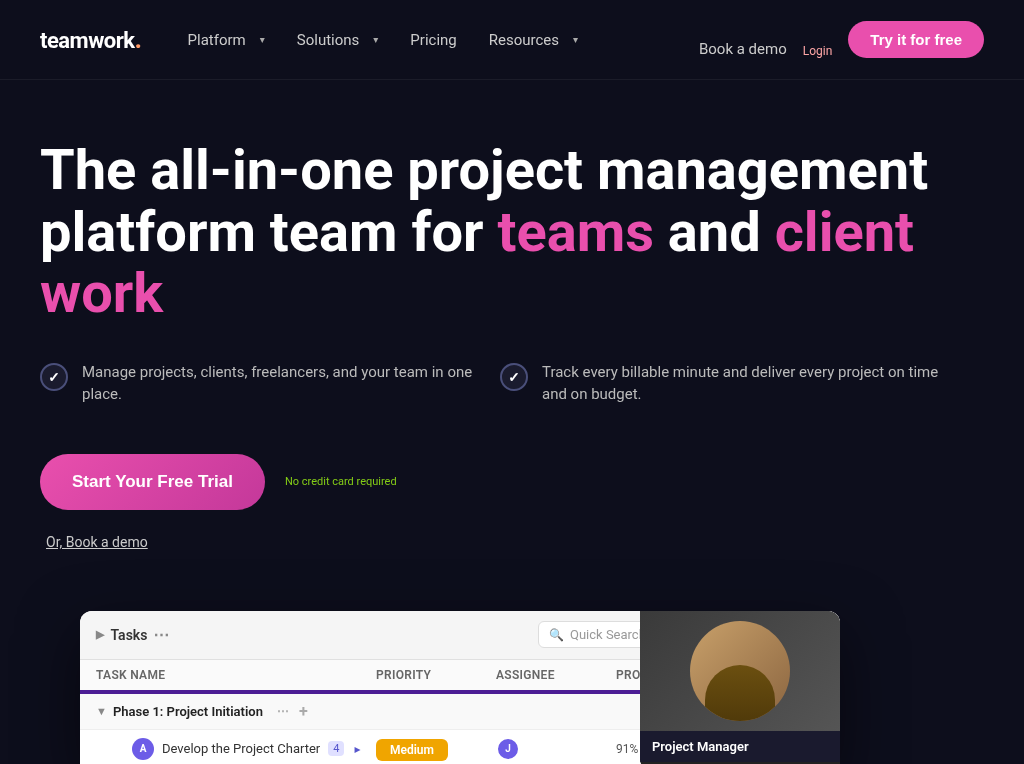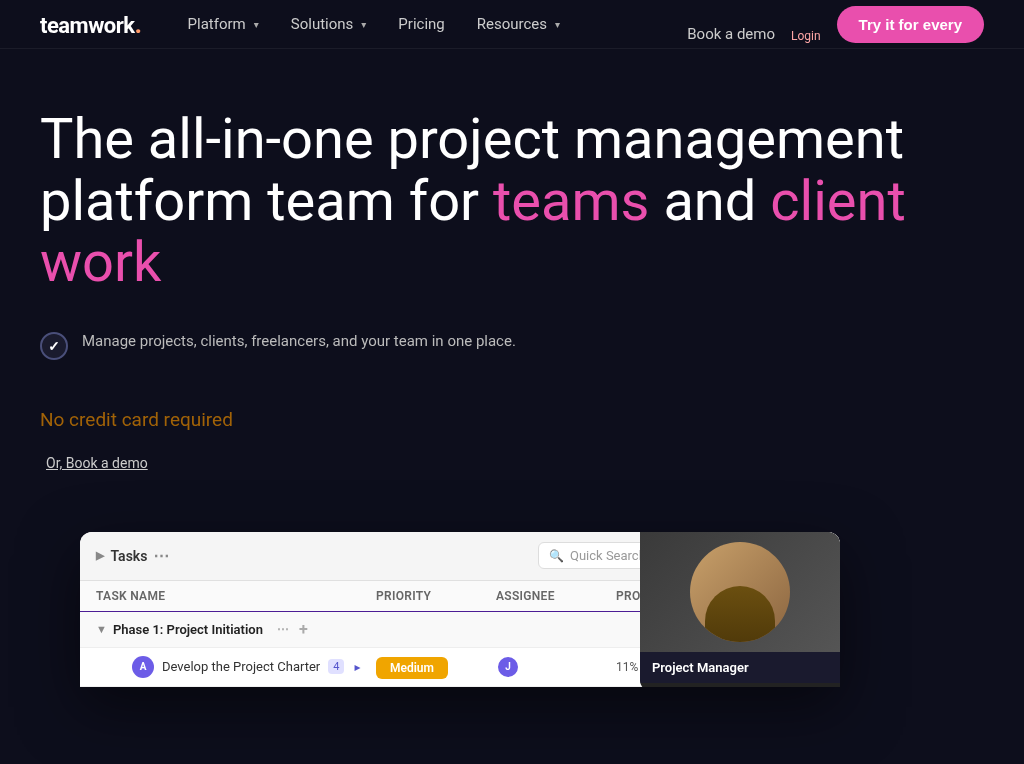--- a/index.html
+++ b/index.html
@@ -10,21 +10,21 @@
       width: 1024px;
       min-height: 764px;
       overflow: hidden;
     }
 
     
     nav {
       display: flex;
       align-items: center;
       padding: 0 40px;
-      height: 49px;
+      height: 80px;
       background: #0d0e1c;
       border-bottom: 1px solid rgba(255,255,255,0.06);
     }
     .nav-logo {
       display: flex;
       align-items: center;
       margin-right: 32px;
     }
     .logo-text {
       font-size: 22px;
@@ -39,21 +39,21 @@
     }
     .nav-links {
       display: flex;
       align-items: center;
       gap: 4px;
       flex: 1;
     }
     .nav-link {
       display: flex;
       align-items: center;
-      gap: 8px;
+      gap: 14px;
       padding: 8px 14px;
       color: #ccc;
       font-size: 15px;
       cursor: pointer;
       border-radius: 6px;
       transition: color 0.2s;
     }
     .chevron {
       font-size: 10px;
       color: #aaa;
@@ -84,21 +84,21 @@
       cursor: pointer;
       white-space: nowrap;
     }
 
     
     .hero {
       padding: 60px 40px 40px 40px;
     }
     .hero-headline {
       font-size: 56px;
-      font-weight: 400;
+      font-weight: 700;
       line-height: 1.1;
       color: #fff;
       max-width: 900px;
       margin-bottom: 36px;
     }
     .hero-headline .highlight-pink {
       color: #e94fad;
     }
     .hero-headline .highlight-orange {
       color: #e94fad;
@@ -151,22 +151,22 @@
       color: #fff;
       border: none;
       border-radius: 30px;
       padding: 18px 32px;
       font-size: 17px;
       font-weight: 700;
       cursor: pointer;
       white-space: nowrap;
     }
     .no-cc {
-      color: #a16207;
-      font-size: 19px;
+      color: #84cc16;
+      font-size: 11px;
     }
     .book-demo-link {
       color: #ccc;
       font-size: 14px;
       text-decoration: underline;
       cursor: pointer;
       margin-top: 8px;
       display: inline-block;
       margin-left: 6px;
     }
@@ -236,21 +236,21 @@
       display: flex;
       align-items: center;
       justify-content: center;
       font-size: 13px;
       color: #555;
     }
     .table-header-row {
       display: grid;
       grid-template-columns: 280px 120px 120px 140px 80px;
       background: #fafafa;
-      border-bottom: 1px solid #4c1d95;
+      border-bottom: 4px solid #4c1d95;
       padding: 8px 16px;
     }
     .th {
       font-size: 12px;
       font-weight: 600;
       color: #666;
       text-transform: uppercase;
       letter-spacing: 0.3px;
     }
     .phase-row {
@@ -404,39 +404,44 @@
       <span>Pricing</span>
     </div>
     <div class="nav-link">
       <span>Resources</span>
       <span class="chevron">▾</span>
     </div>
   </div>
   <div class="nav-right">
     <span class="nav-book-demo">Book a demo</span>
     <span class="nav-login">Login</span>
-    <button class="btn-try-free">Try it for every</button>
+    <button class="btn-try-free">Try it for free</button>
   </div>
 </nav>
 
 <div class="hero">
   <h1 class="hero-headline">
     <span>The all-in-one project management</span><br>
     <span>platform team for </span><span class="highlight-pink">teams</span><span> and </span><span class="highlight-orange">client</span><br>
     <span class="highlight-pink">work</span>
   </h1>
 
   <div class="features-row">
     <div class="feature-item">
       <div class="check-icon"></div>
       <span class="feature-text">Manage projects, clients, freelancers, and your team in one place.</span>
     </div>
+    <div class="feature-item">
+      <div class="check-icon"></div>
+      <span class="feature-text">Track every billable minute and deliver every project on time and on budget.</span>
+    </div>
   </div>
 
   <div class="cta-row">
+    <button class="btn-start-trial">Start Your Free Trial</button>
     <span class="no-cc">No credit card required</span>
   </div>
   <a class="book-demo-link">Or, Book a demo</a>
 </div>
 
 <div style="position:relative; margin-left:40px; width:920px;">
   <div class="dashboard-preview">
 
     <div class="dashboard-header">
       <div class="dash-title">
@@ -481,21 +486,21 @@
         <span class="task-count">4</span>
         <span style="color:#5555cc; font-size:12px; margin-left:2px;">▸</span>
       </div>
       <div>
         <span class="priority-badge priority-medium">Medium</span>
       </div>
       <div class="assignee-cell">
         <div class="assignee-avatar" style="background:#6c5ce7;">J</div>
       </div>
       <div class="progress-cell">
-        <span class="progress-text">11%</span>
+        <span class="progress-text">91%</span>
         <div class="progress-bar-bg">
           <div class="progress-bar-fill" style="width:30%;"></div>
         </div>
       </div>
       <div>
         <span style="color:#aaa; font-size:12px;">●</span>
       </div>
     </div>
 
     <div class="video-overlay">

